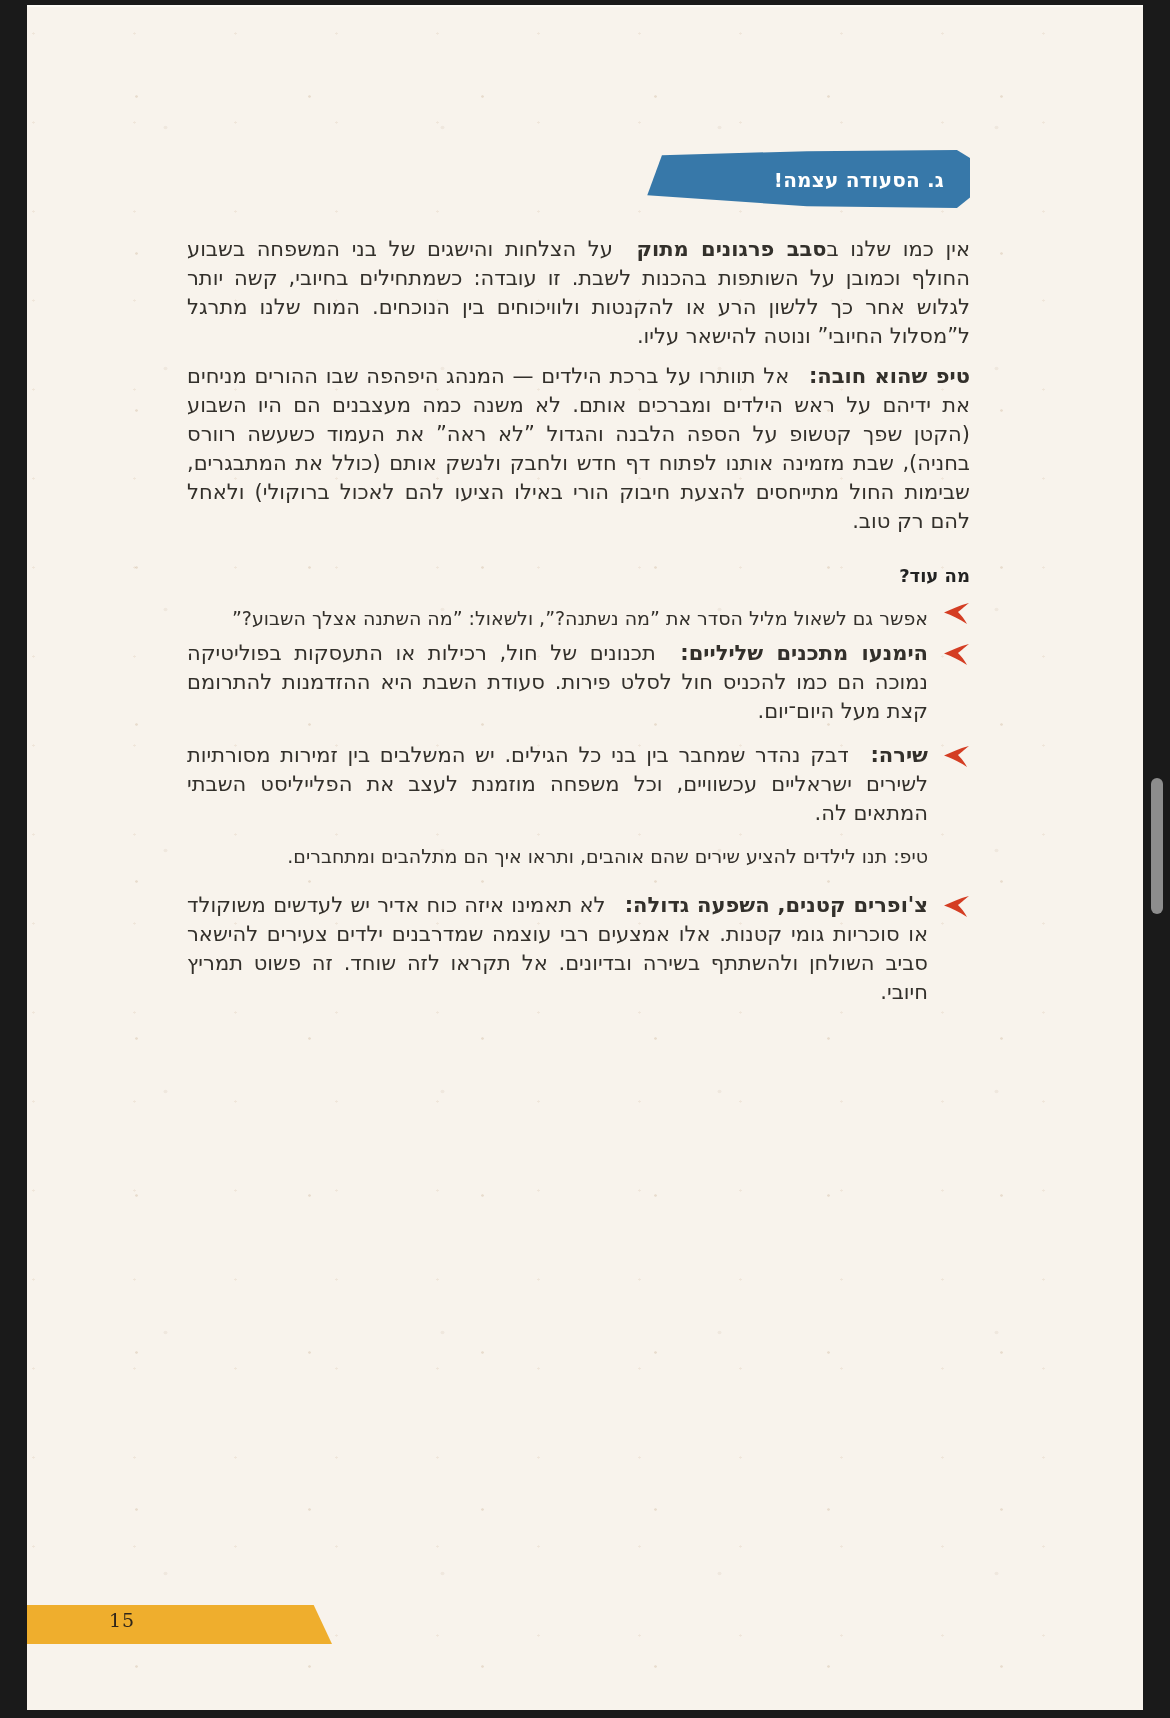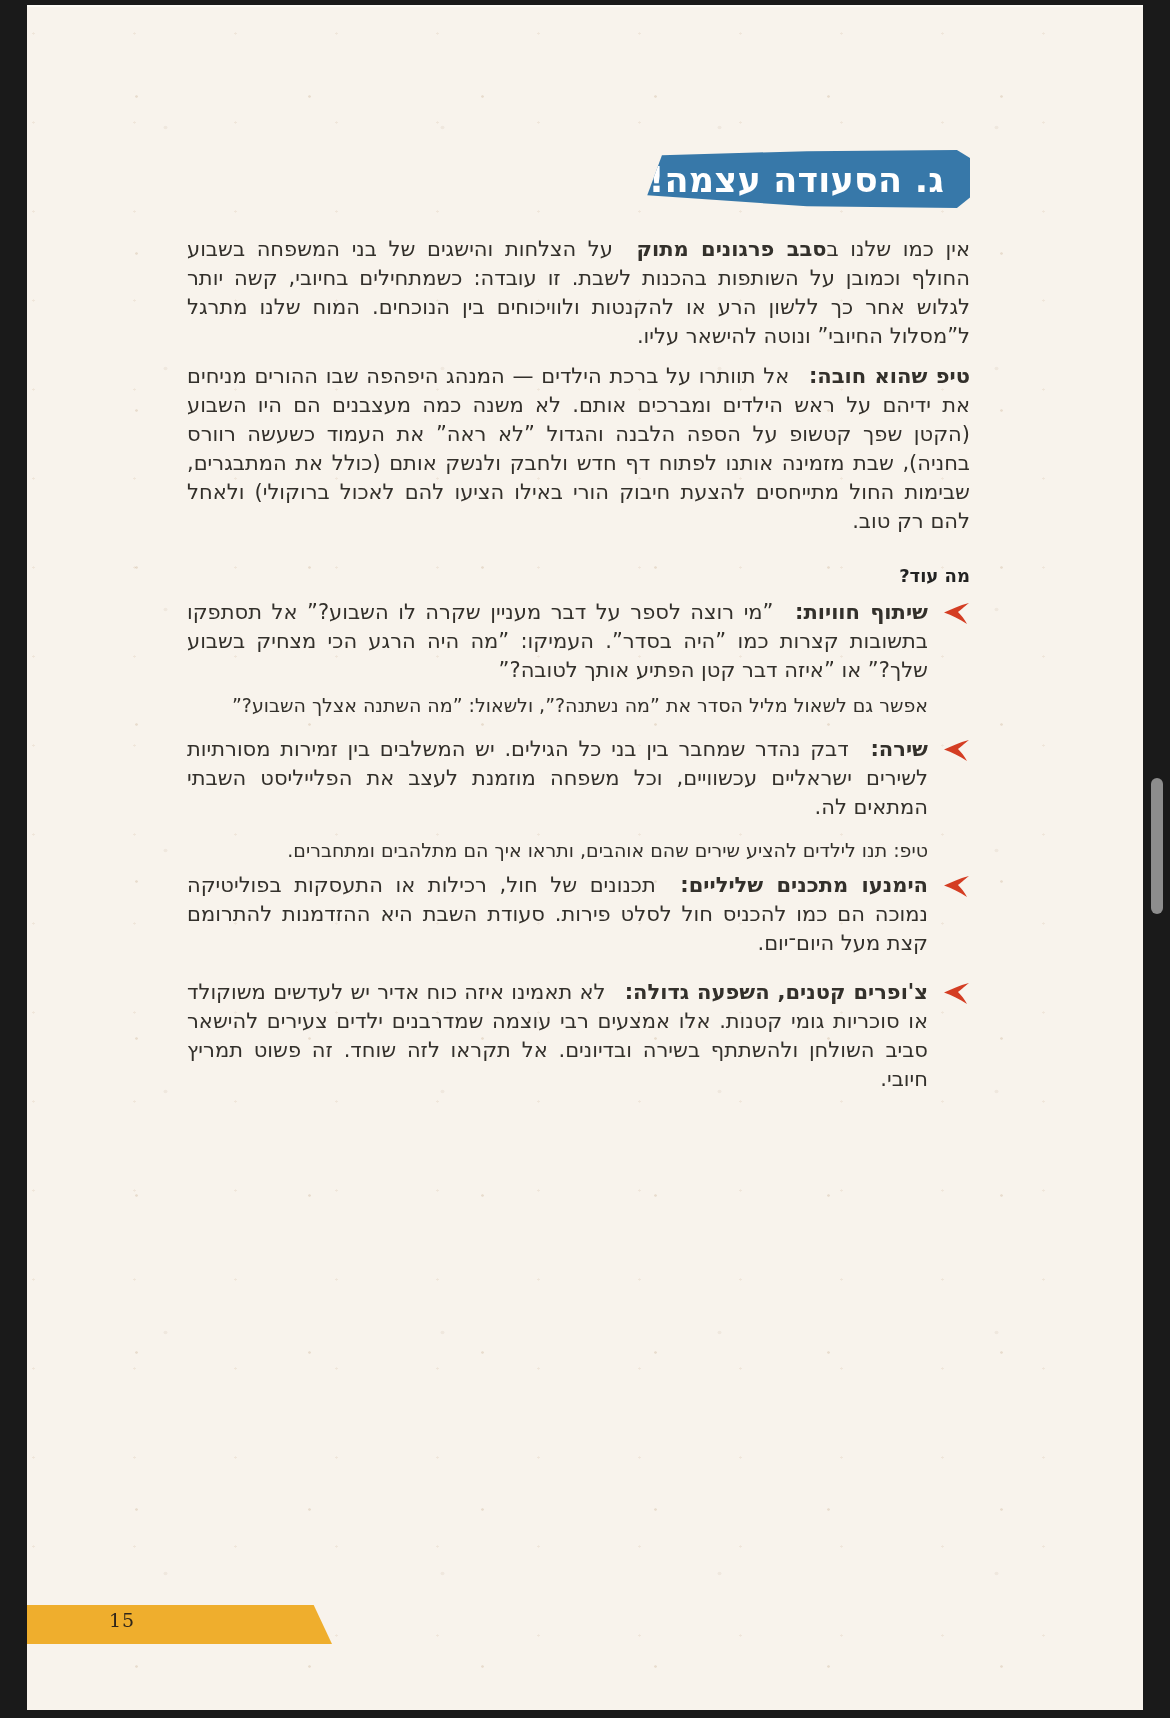--- a/index.html
+++ b/index.html
@@ -46,21 +46,21 @@
     background: #3778a9;
     clip-path: polygon(1% 78%, 5.5% 9%, 50% 2%, 96% 0%, 100% 14%, 100% 82%, 96% 100%, 50% 97%);
     display: flex;
     align-items: center;
     justify-content: flex-start;
     box-sizing: border-box;
     padding: 2px 26px 0 0;
   }
   .banner span {
     color: #ffffff;
-    font-size: 35px;
+    font-size: 20px;
     font-weight: bold;
     letter-spacing: 0.2px;
     white-space: nowrap;
   }
   
   .content {
     position: absolute;
     top: 0;
     right: 173px;
     left: 160px;
@@ -166,46 +166,45 @@
 
       <div class="bullets">
 
         <div class="bullet bullet-b1">
           <span class="bullet-marker">
             <svg viewBox="0 0 26 21">
                 <path fill="#d43d23" d="M0 9.5 C 8 6.5, 15 2.5, 25 0 C 19.5 4.5, 16.5 7, 14 9 C 17 12, 20.5 16, 23 21 C 15.5 16, 8 12.5, 0 9.5 Z"></path>
               </svg>
           </span>
           <div class="bullet-body">
-            <p class="bullet-text"><b>שיתוף חוויות:</b><span> ”מי רוצה לספר על דבר מעניין שקרה לו השבוע?” אל תסתפקו בתשובות קצרות כמו ”היה בסדר”. העמיקו: ”מה היה הרגע הכי מצחיק בשבוע שלך?” או ”איזה דבר קטן הפתיע אותך לטובה?”</span></p>
             <p class="bullet-extra">אפשר גם לשאול מליל הסדר את ”מה נשתנה?”, ולשאול: ”מה השתנה אצלך השבוע?”</p>
+          </div>
+        </div>
+
+        <div class="bullet bullet-b2">
+          <span class="bullet-marker">
+            <svg viewBox="0 0 26 21">
+                <path fill="#d43d23" d="M0 9.5 C 8 6.5, 15 2.5, 25 0 C 19.5 4.5, 16.5 7, 14 9 C 17 12, 20.5 16, 23 21 C 15.5 16, 8 12.5, 0 9.5 Z"></path>
+              </svg>
+          </span>
+          <div class="bullet-body">
+            <p class="bullet-text"><b>הימנעו מתכנים שליליים:</b><span> תכנונים של חול, רכילות או התעסקות בפוליטיקה נמוכה הם כמו להכניס חול לסלט פירות. סעודת השבת היא ההזדמנות להתרומם קצת מעל היום־יום.</span></p>
+
           </div>
         </div>
 
         <div class="bullet bullet-b3">
           <span class="bullet-marker">
             <svg viewBox="0 0 26 21">
                 <path fill="#d43d23" d="M0 9.5 C 8 6.5, 15 2.5, 25 0 C 19.5 4.5, 16.5 7, 14 9 C 17 12, 20.5 16, 23 21 C 15.5 16, 8 12.5, 0 9.5 Z"></path>
               </svg>
           </span>
           <div class="bullet-body">
             <p class="bullet-text"><b>שירה:</b><span> דבק נהדר שמחבר בין בני כל הגילים. יש המשלבים בין זמירות מסורתיות לשירים ישראליים עכשוויים, וכל משפחה מוזמנת לעצב את הפלייליסט השבתי המתאים לה.</span></p>
             <p class="bullet-extra bullet-extra-tip">טיפ: תנו לילדים להציע שירים שהם אוהבים, ותראו איך הם מתלהבים ומתחברים.</p>
-          </div>
-        </div>
-
-        <div class="bullet bullet-b2">
-          <span class="bullet-marker">
-            <svg viewBox="0 0 26 21">
-                <path fill="#d43d23" d="M0 9.5 C 8 6.5, 15 2.5, 25 0 C 19.5 4.5, 16.5 7, 14 9 C 17 12, 20.5 16, 23 21 C 15.5 16, 8 12.5, 0 9.5 Z"></path>
-              </svg>
-          </span>
-          <div class="bullet-body">
-            <p class="bullet-text"><b>הימנעו מתכנים שליליים:</b><span> תכנונים של חול, רכילות או התעסקות בפוליטיקה נמוכה הם כמו להכניס חול לסלט פירות. סעודת השבת היא ההזדמנות להתרומם קצת מעל היום־יום.</span></p>
-
           </div>
         </div>
 
         <div class="bullet bullet-b4">
           <span class="bullet-marker">
             <svg viewBox="0 0 26 21">
                 <path fill="#d43d23" d="M0 9.5 C 8 6.5, 15 2.5, 25 0 C 19.5 4.5, 16.5 7, 14 9 C 17 12, 20.5 16, 23 21 C 15.5 16, 8 12.5, 0 9.5 Z"></path>
               </svg>
           </span>
           <div class="bullet-body">

